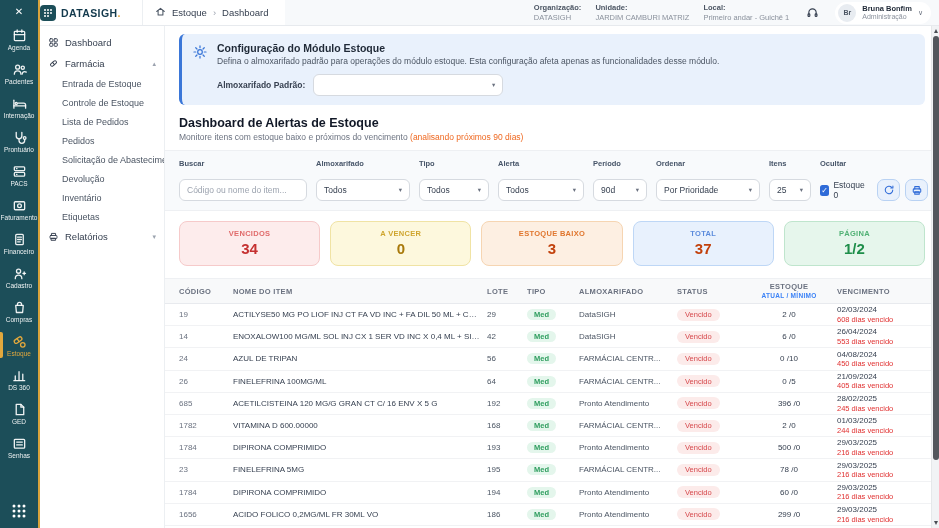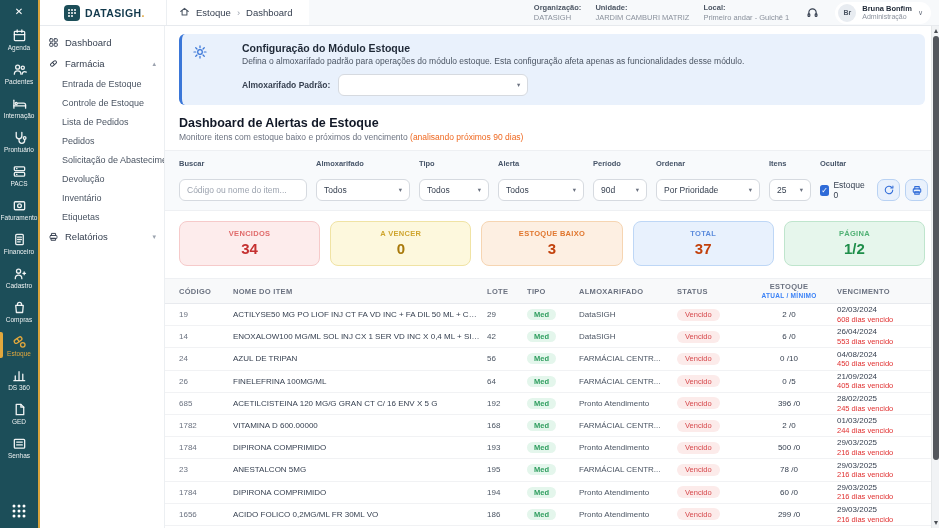--- a/index.html
+++ b/index.html
@@ -18,21 +18,21 @@
   .rail-item.active { color:#e2a83d; }
   .rail-item.active::before { content:""; position:absolute; left:0; top:4px; bottom:4px; width:3px; background:#e2a83d; border-radius:0 2px 2px 0; }
   .rail-logo { margin:4px 0 8px; }
   .rail-logo svg { width:18px; height:18px; fill:#fff; display:block; }
 
   
   .right { flex:1; display:flex; flex-direction:column; min-width:0; }
 
   
   .topbar { height:26px; display:flex; align-items:stretch; background:#f7f9fb; border-bottom:1px solid #e7eaee; flex-shrink:0; }
-  .logo-zone { width:127px; background:#fff; border-right:1px solid #eceff2; display:flex; align-items:center; padding-left:24px; gap:5px; flex-shrink:0; }
+  .logo-zone { width:103px; background:#fff; border-right:1px solid #eceff2; display:flex; align-items:center; padding-left:0; gap:5px; flex-shrink:0; }
   .logo-badge { width:16px; height:16px; background:#1c4e59; border-radius:4px; display:flex; align-items:center; justify-content:center; }
   .logo-badge svg { width:10px; height:10px; fill:#fff; }
   .logo-text { font-size:10.5px; font-weight:bold; color:#12394c; letter-spacing:.4px; }
   .logo-text em { font-style:normal; color:#e0a63e; }
   .crumb-zone { background:#fff; display:flex; align-items:center; gap:6px; padding:0 16px 0 12px; font-size:9.5px; color:#374151; }
   .crumb-zone svg { width:11px; height:11px; stroke:#4b5563; fill:none; stroke-width:1.5; stroke-linecap:round; stroke-linejoin:round; }
   .crumb-sep { color:#9ca3af; }
   .topbar-spacer { flex:1; }
   .org-info { display:flex; align-items:center; gap:14px; padding-right:8px; }
   .org-pair { display:flex; flex-direction:column; justify-content:center; line-height:1.25; }
@@ -59,21 +59,21 @@
   .side-sub-item { padding:4.5px 8px 4.5px 22px; font-size:9px; color:#4b5563; cursor:pointer; white-space:nowrap; }
 
   
   .main { flex:1; position:relative; background:#fff; min-width:0; overflow:hidden; }
   .main-inner { padding:0 14px; height:100%; overflow:hidden; }
 
   
   .config-card { margin-top:8px; background:#e9f1fc; border-left:3px solid #3b77d8; border-radius:6px; padding:8px 12px 9px 10px; display:flex; gap:9px; }
   .config-gear { width:16px; height:16px; flex-shrink:0; margin-top:2px; }
   .config-gear svg { width:16px; height:16px; stroke:#3b77d8; fill:none; stroke-width:1.4; stroke-linecap:round; }
-  .config-body { flex:1;margin-left:25px; }
+  .config-body { flex:1; }
   .config-title { font-size:10.5px; font-weight:bold; color:#1f2937; }
   .config-desc { font-size:8.5px; color:#4b5563; margin-top:2px; }
   .config-field { display:flex; align-items:center; gap:8px; margin-top:8px; }
   .config-field .cfl { font-size:8.5px; font-weight:bold; color:#374151; }
   .select { height:22px; background:#fff; border:1px solid #d6dae0; border-radius:6px; display:flex; align-items:center; justify-content:space-between; padding:0 7px; font-size:8.5px; color:#374151; cursor:pointer; }
   .select .car { font-size:6.5px; color:#6b7280; margin-left:6px; }
   .config-select { width:190px; }
 
   
   .alerts-head { margin-top:11px; }
@@ -623,21 +623,21 @@
                   <span class="td">Pronto Atendimento</span>
                   <span class="td"><span class="badge-venc">Vencido</span></span>
                   <span class="td td-estoque"><span class="est-num">500 /0</span><span class="est-bar"><span class="est-fill" style="width:100%"></span></span></span>
                   <span class="td td-venc">
                     <div class="dt">29/03/2025</div>
                     <div class="dd">216 dias vencido</div>
                   </span>
                 </div>
                 <div class="trow">
                   <span class="td td-codigo">23</span>
-                  <span class="td td-nome">ANESTALCON 5MG</span>
+                  <span class="td td-nome">FINELEFRINA 5MG</span>
                   <span class="td">195</span>
                   <span class="td"><span class="badge-med">Med</span></span>
                   <span class="td">FARMÁCIAL CENTR...</span>
                   <span class="td"><span class="badge-venc">Vencido</span></span>
                   <span class="td td-estoque"><span class="est-num">78 /0</span><span class="est-bar"><span class="est-fill" style="width:100%"></span></span></span>
                   <span class="td td-venc">
                     <div class="dt">29/03/2025</div>
                     <div class="dd">216 dias vencido</div>
                   </span>
                 </div>

